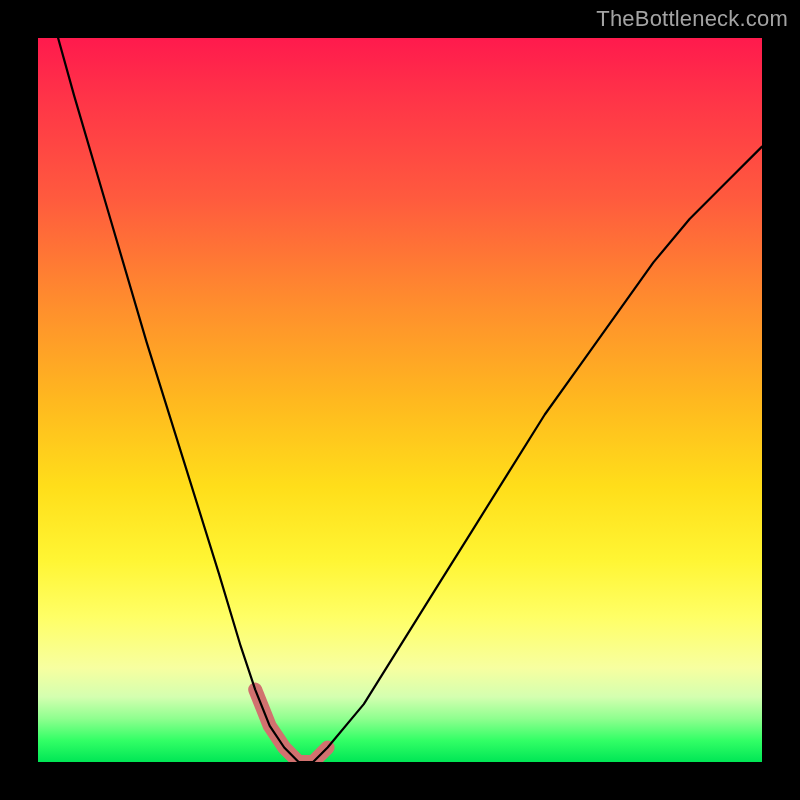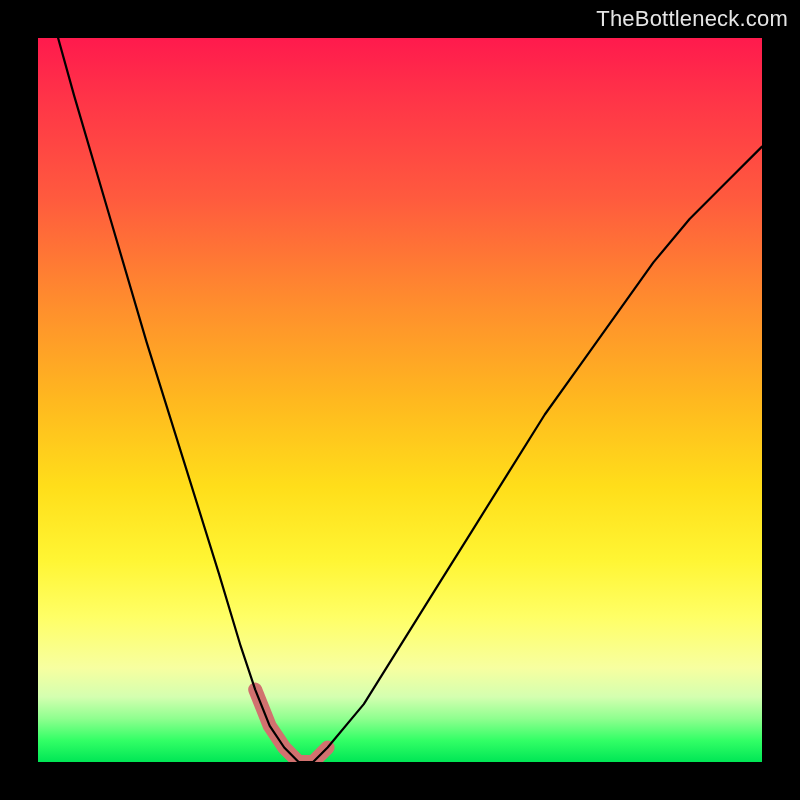--- a/index.html
+++ b/index.html
@@ -38,21 +38,21 @@
       #d4ffb0 91%,
       #8fff8f 94%,
       #33ff66 97%,
       #00e655 100%
     );
   }
   .watermark {
     position: absolute;
     top: 6px;
     right: 12px;
-    color: #e5e5e5;
+    color: #a3a3a3;
     font-size: 22px;
     font-weight: 500;
     letter-spacing: 0.2px;
     user-select: none;
   }
   svg.curves {
     position: absolute;
     left: 0;
     top: 0;
     width: 724px;

